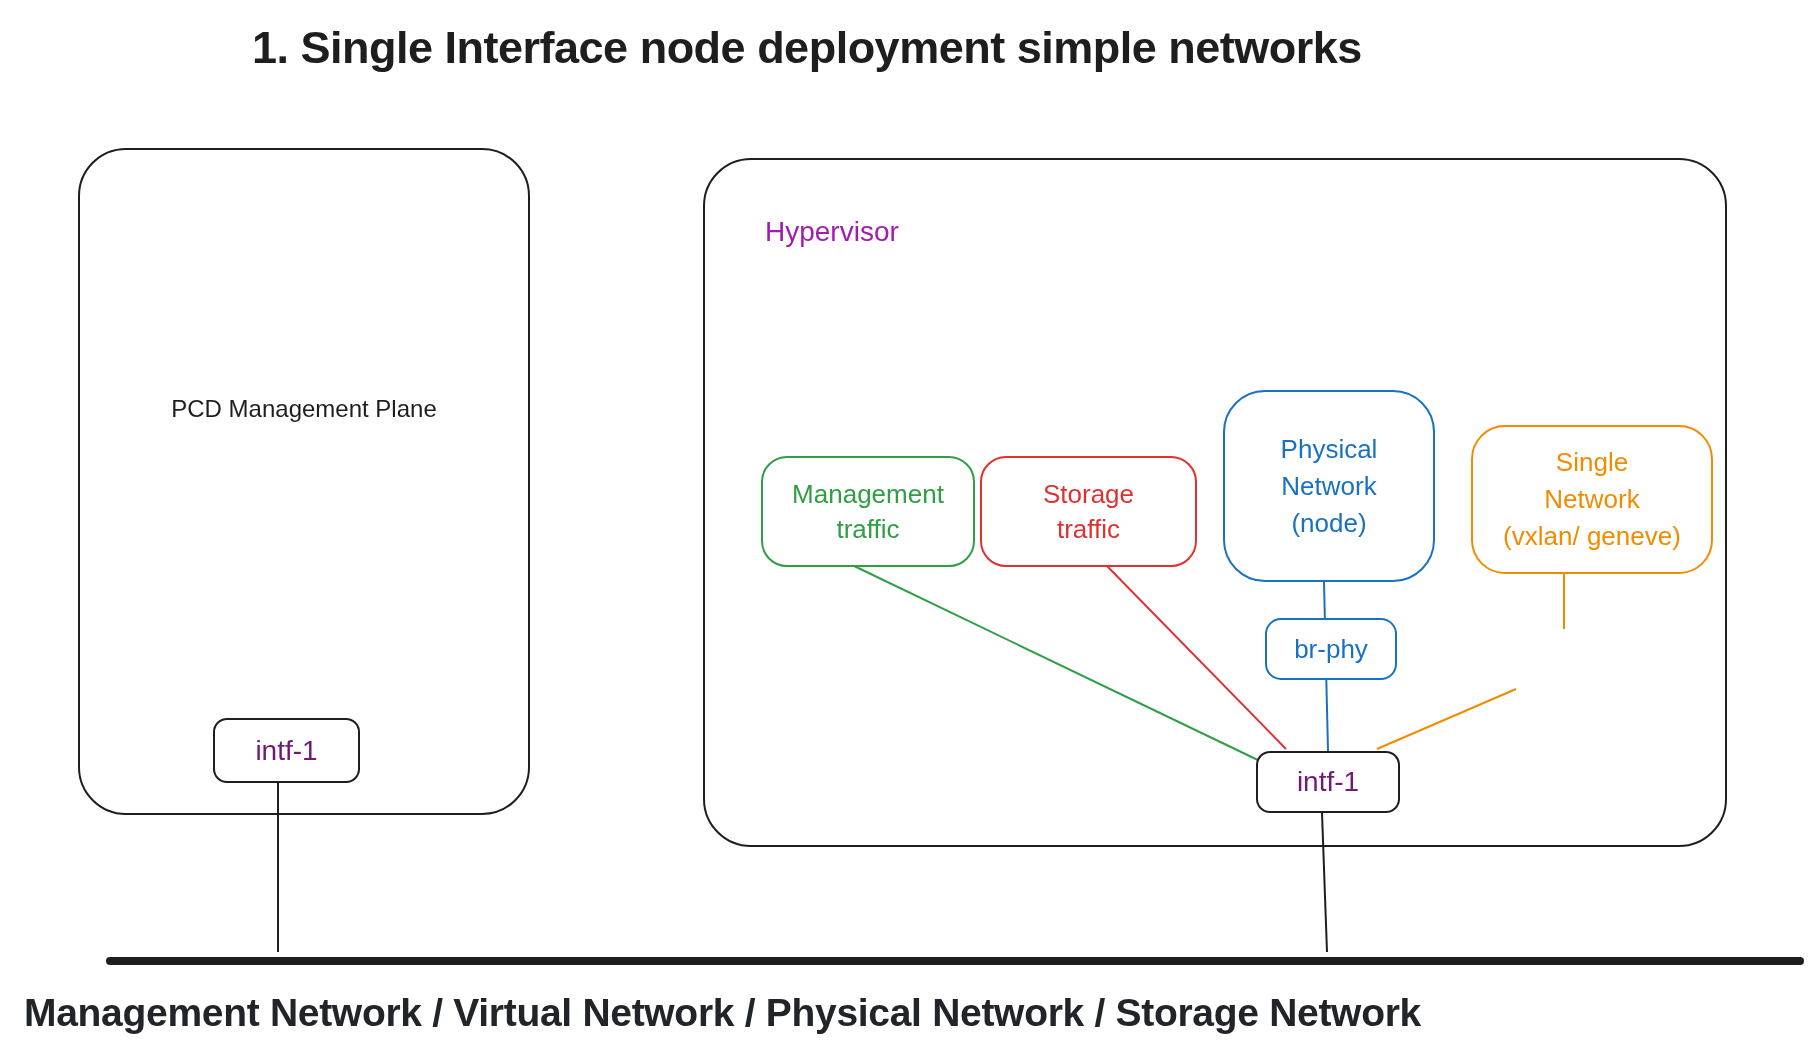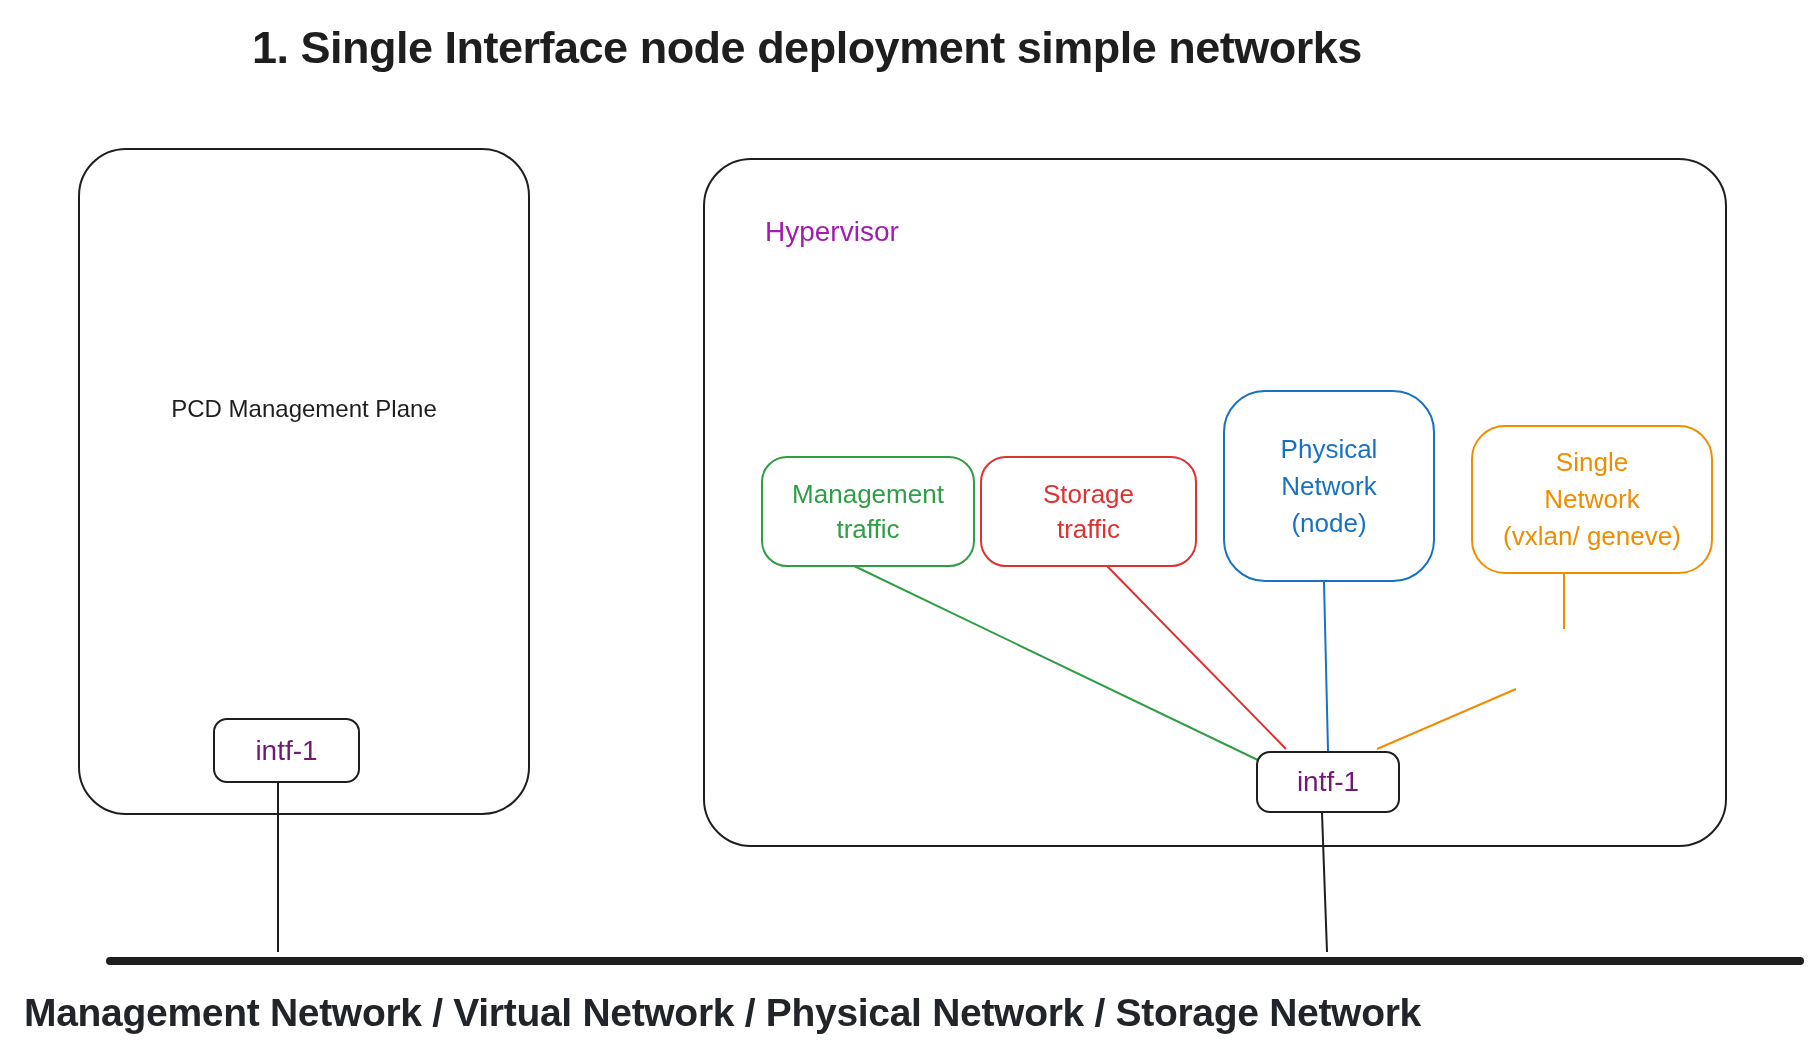--- a/index.html
+++ b/index.html
@@ -183,20 +183,23 @@
     <span>Network</span>
     <span>(node)</span>
   </div>
 
   <div class="node virtual-box">
     <span>Single</span>
     <span>Network</span>
     <span>(vxlan/ geneve)</span>
   </div>
 
+  <div class="node brphy-box">
+    <span>br-phy</span>
+  </div>
 
 
   <div class="node intf-box intf-left">
     <span>intf-1</span>
   </div>
 
   <div class="node intf-box intf-right">
     <span>intf-1</span>
   </div>
 

